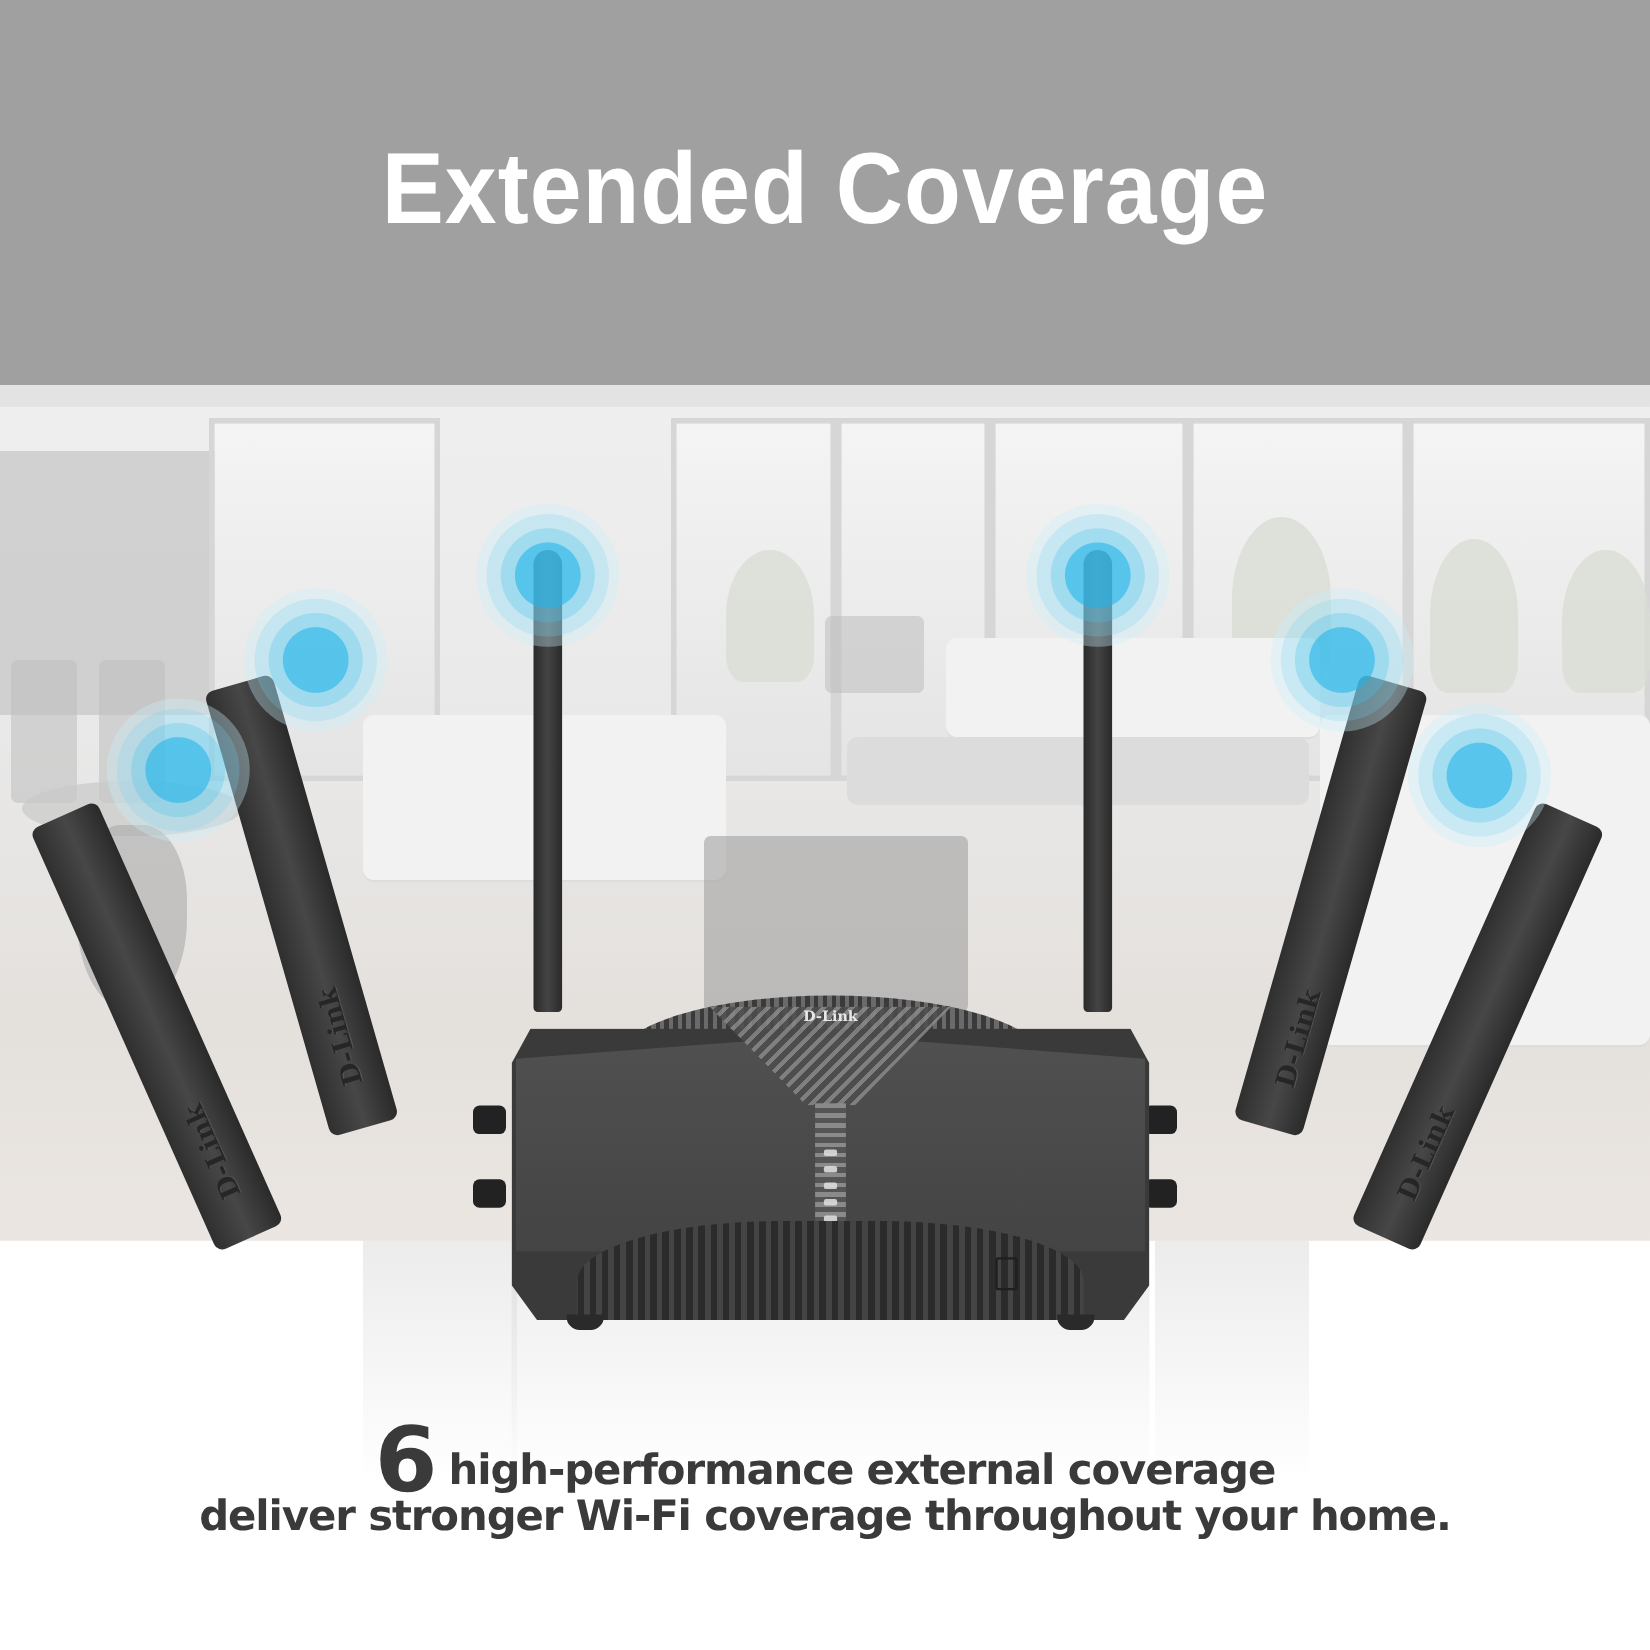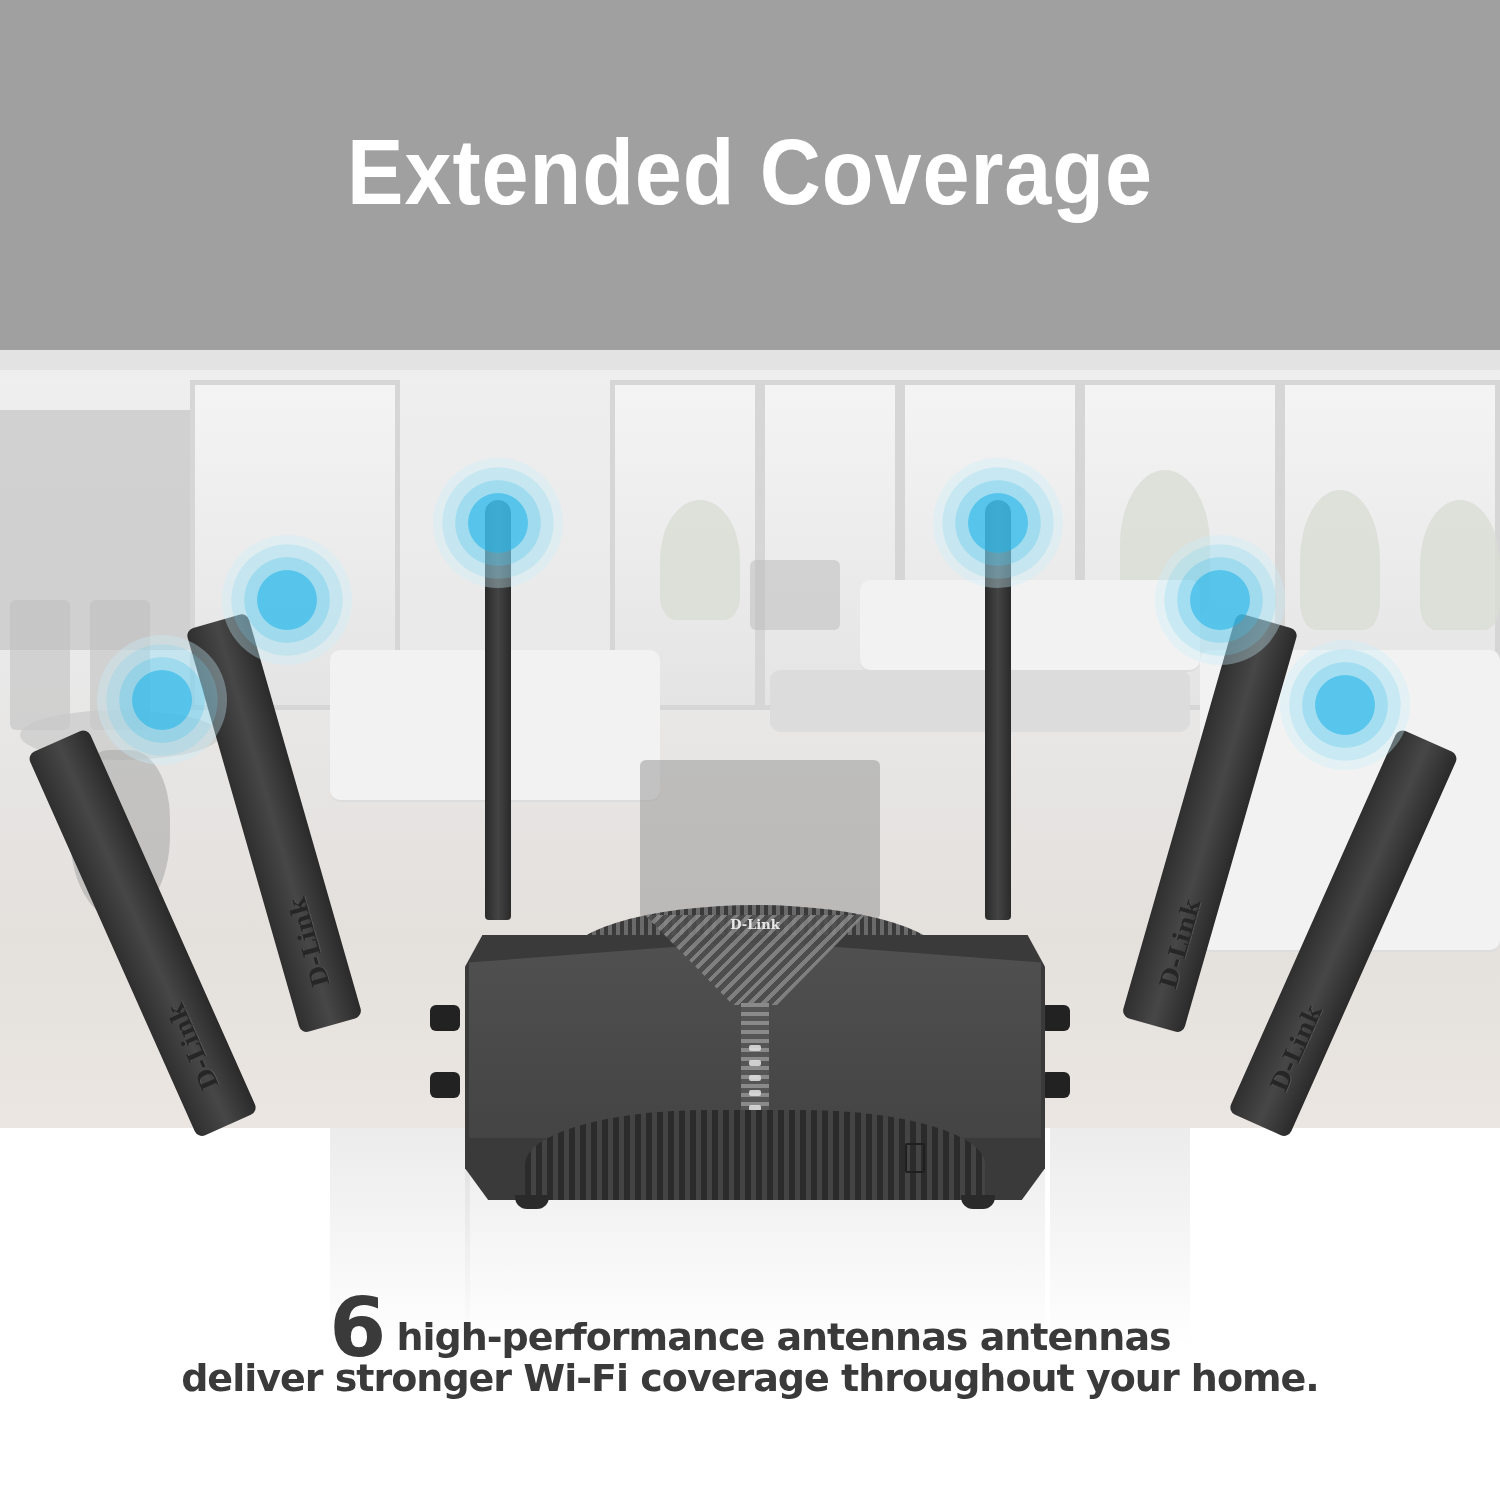--- a/index.html
+++ b/index.html
@@ -122,15 +122,15 @@
   <div class="led" style="top:185px;"></div>
   <div class="led" style="top:200px;"></div>
   <div class="led" style="top:215px;"></div>
   <div class="vent"></div>
   <div class="button-rect"></div>
   <div class="foot" style="left:50px;"></div>
   <div class="foot" style="left:496px;"></div>
 </div>
 
 <div class="caption caption1">
-  <span class="num">6</span><span class="txt">high-performance antennas antennas</span>
+  <span class="num">6</span><span class="txt">high-performance external coverage</span>
 </div>
 <div class="caption caption2">deliver stronger Wi-Fi coverage throughout your home.</div>
 
 </body></html>

